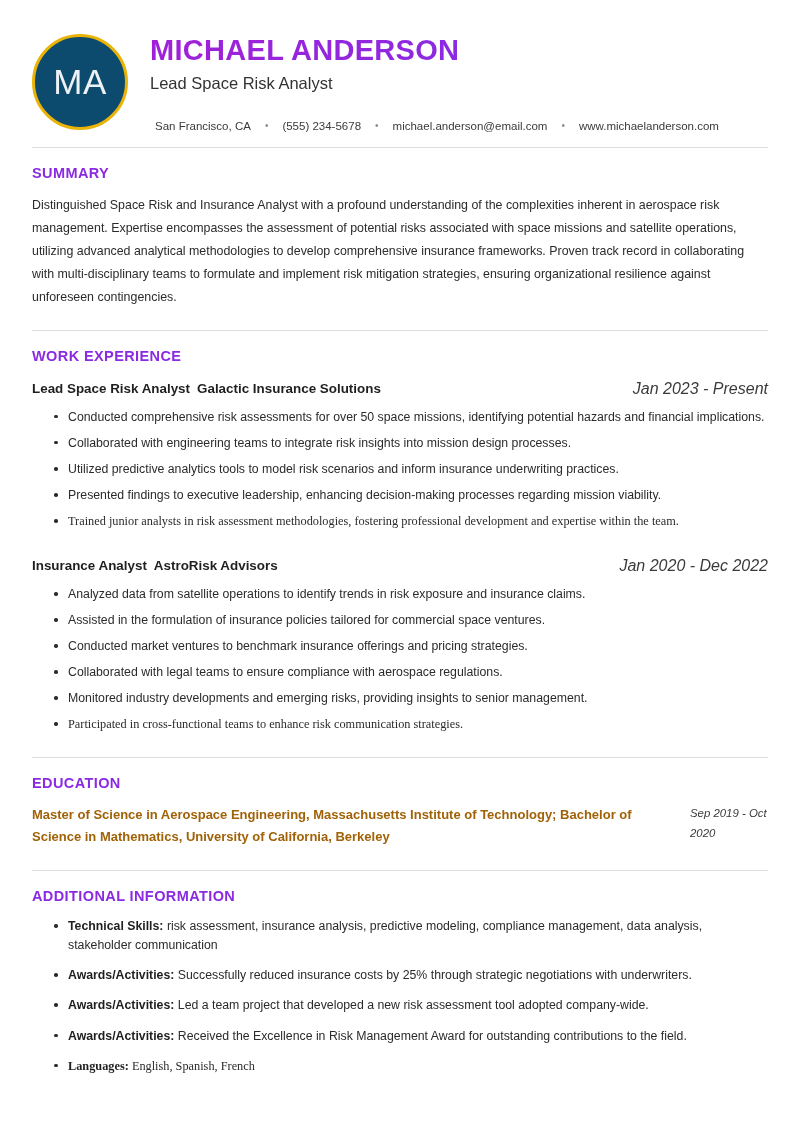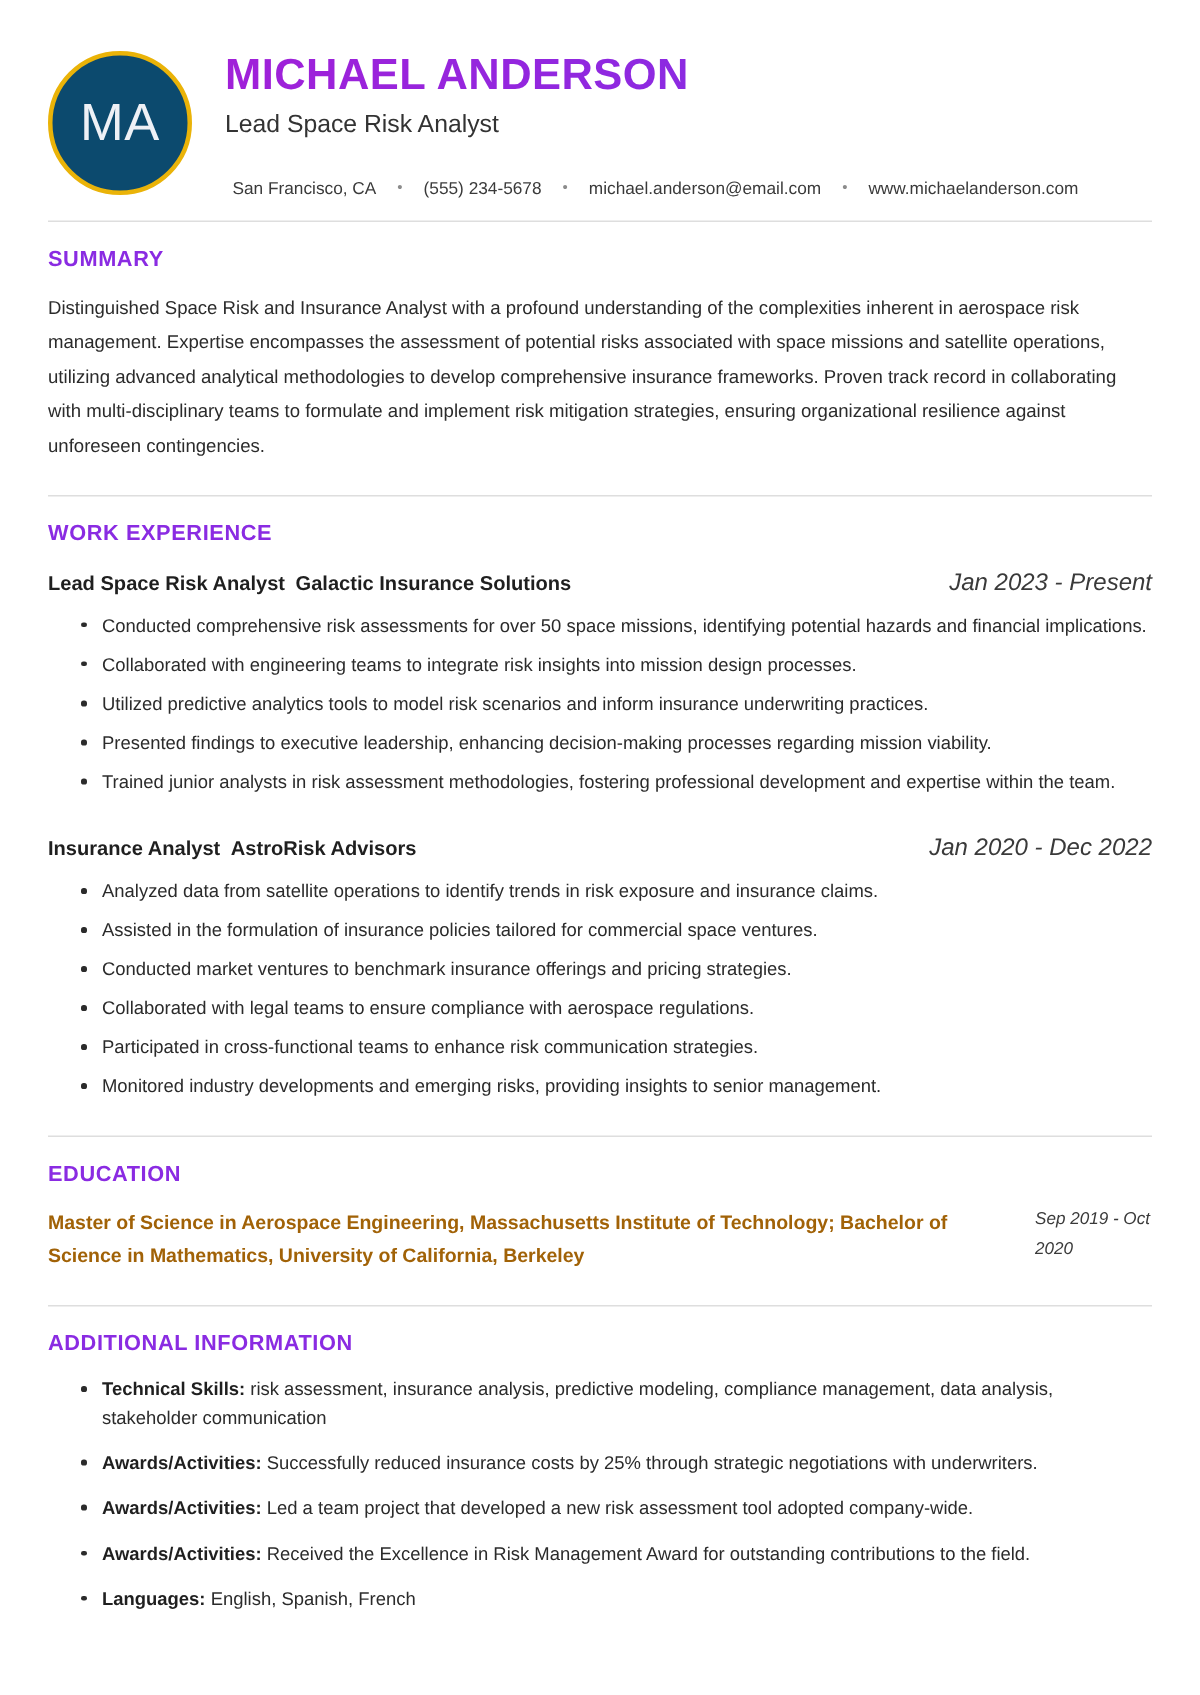--- a/index.html
+++ b/index.html
@@ -147,21 +147,21 @@
     list-style: none;
   }
   ul.bullets > li {
     position: relative;
     font-size: 12.3px;
     line-height: 1.55;
     color: #2b2b2b;
     margin-bottom: 7px;
     padding-left: 14px;
   }
-  ul.bullets > li:last-child { margin-bottom: 0; }
+  ul.bullets > li:last-child { margin-bottom: 0; font-family: Liberation Serif, serif; }
   ul.bullets > li::before {
     content: "";
     position: absolute;
     left: 0;
     top: 7px;
     width: 3.5px;
     height: 3.5px;
     border-radius: 50%;
     background: #2b2b2b;
   }
@@ -255,22 +255,22 @@
         <div class="entry-heading">
           <span>Insurance Analyst</span><span class="entry-company">AstroRisk Advisors</span>
         </div>
         <div class="entry-date">Jan 2020 - Dec 2022</div>
       </div>
       <ul class="bullets">
         <li>Analyzed data from satellite operations to identify trends in risk exposure and insurance claims.</li>
         <li>Assisted in the formulation of insurance policies tailored for commercial space ventures.</li>
         <li>Conducted market ventures to benchmark insurance offerings and pricing strategies.</li>
         <li>Collaborated with legal teams to ensure compliance with aerospace regulations.</li>
+        <li>Monitored industry developments and emerging risks, providing insights to senior management.</li>
         <li>Participated in cross-functional teams to enhance risk communication strategies.</li>
-        <li>Monitored industry developments and emerging risks, providing insights to senior management.</li>
       </ul>
     </div>
   </div>
 
   <div class="divider"></div>
 
   <div class="section section-pad-bottom">
     <div class="section-title">EDUCATION</div>
     <div class="edu-head">
       <div class="edu-degree">Master of Science in Aerospace Engineering, Massachusetts Institute of Technology; Bachelor of Science in Mathematics, University of California, Berkeley</div>

